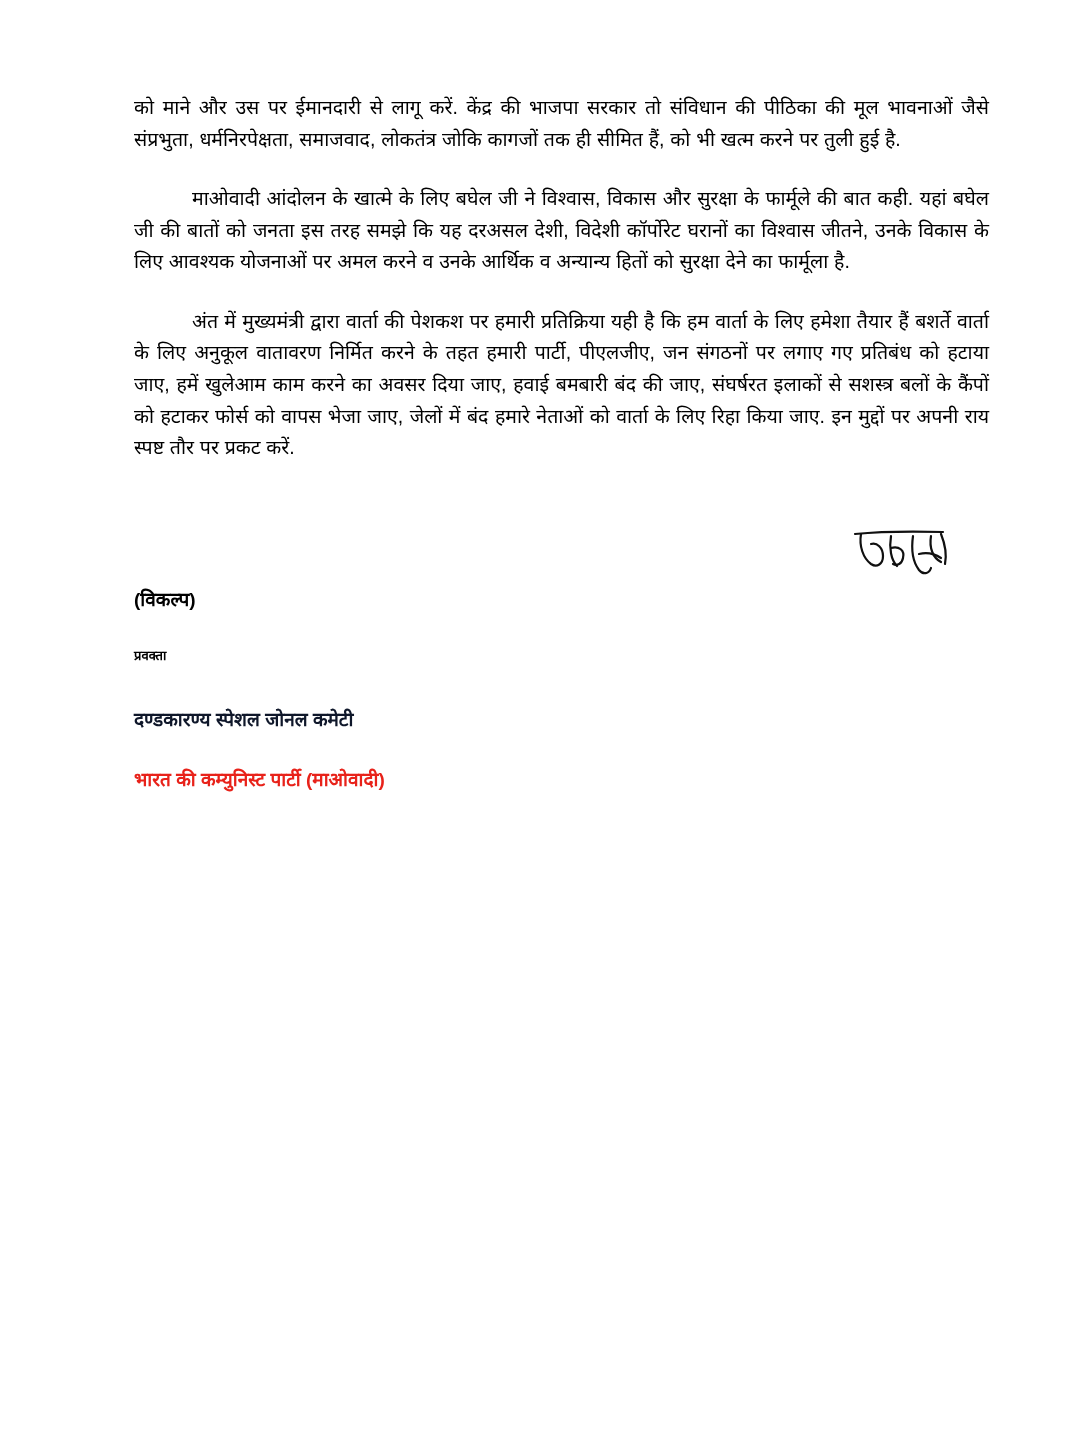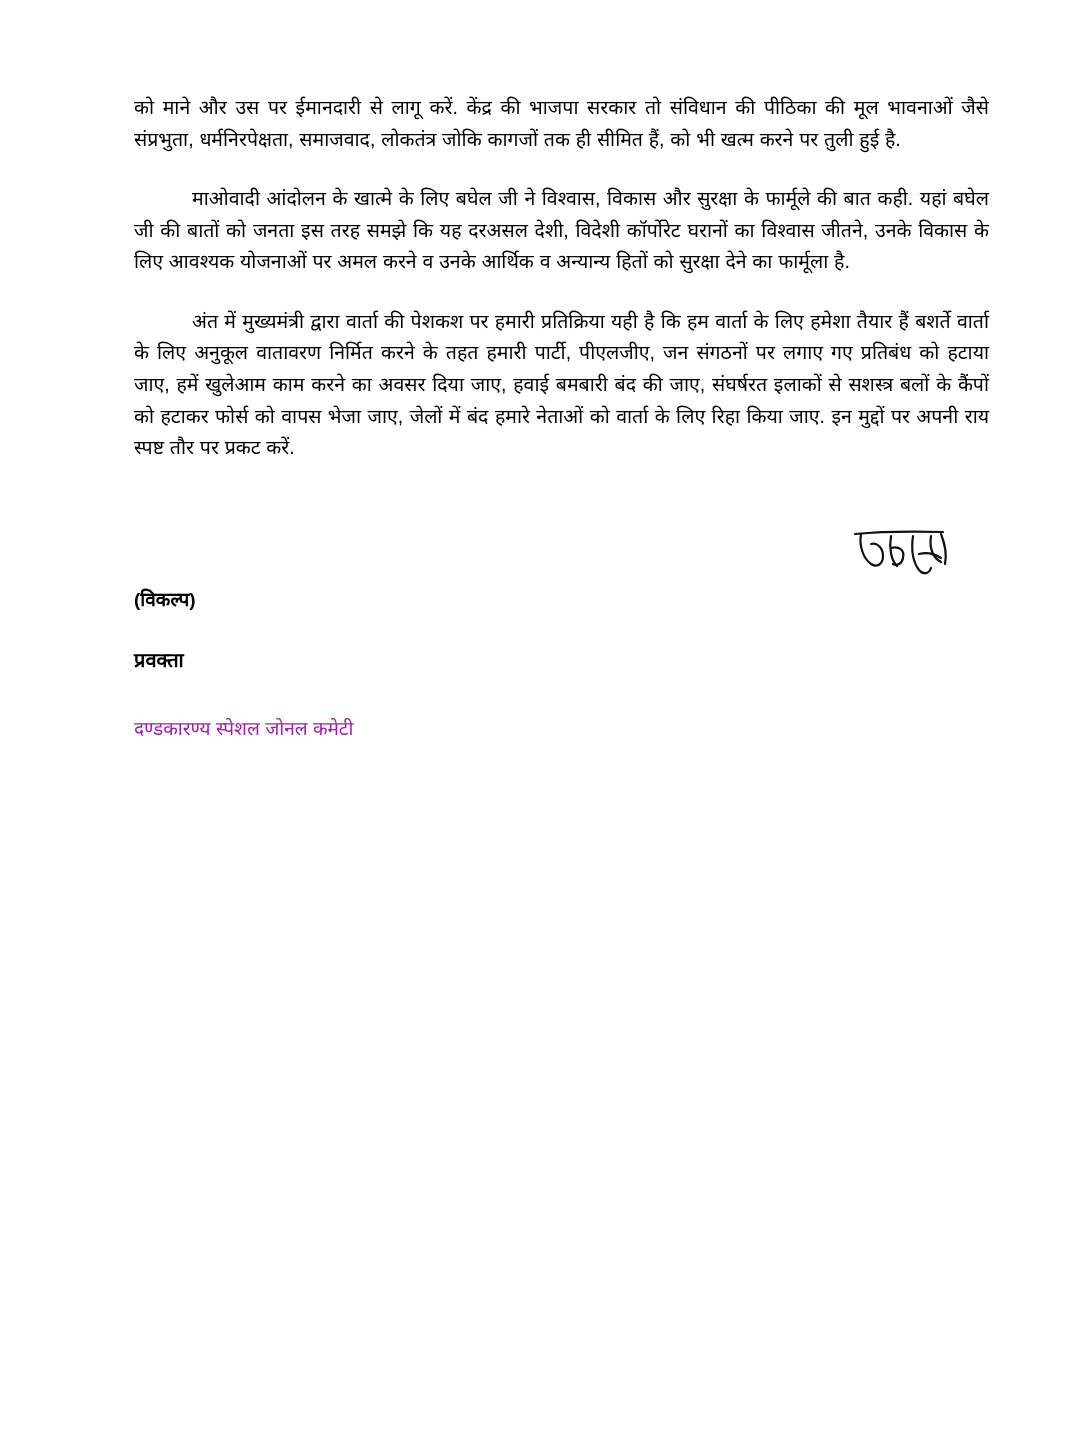--- a/index.html
+++ b/index.html
@@ -62,29 +62,29 @@
     right: 22px;
     top: 0;
   }
   .sign-name {
     font-size: 19px;
     font-weight: bold;
     margin: 0 0 34px 0;
     padding-right: 4px;
   }
   .sign-role {
-    font-size: 20px;
+    font-size: 13px;
     font-weight: bold;
     margin: 0 0 42px 0;
     padding-right: 10px;
   }
   .org-line1 {
     font-size: 19px;
-    font-weight: normal;
-    color: #a21caf;
+    font-weight: bold;
+    color: #0f172a;
     margin: 0 0 34px 0;
     padding-right: 4px;
   }
   .org-line2 {
     font-size: 19px;
     font-weight: bold;
     color: #e8221a;
     margin: 0;
     padding-right: 4px;
   }
@@ -111,15 +111,16 @@
           <path d="M66 16 C64 30, 66 42, 72 50 C76 55, 82 54, 84 48"></path>
           <path d="M84 16 C82 28, 86 38, 94 42"></path>
           <path d="M94 14 C98 24, 100 34, 98 44"></path>
           <path d="M72 34 C80 32, 88 34, 94 38"></path>
         </g>
       </svg>
     </div>
     <p class="sign-name">(विकल्प)</p>
     <p class="sign-role">प्रवक्ता</p>
     <p class="org-line1">दण्डकारण्य स्पेशल जोनल कमेटी</p>
+    <p class="org-line2">भारत की कम्युनिस्ट पार्टी (माओवादी)</p>
   </div>
 
 </div>
 
 </body></html>

